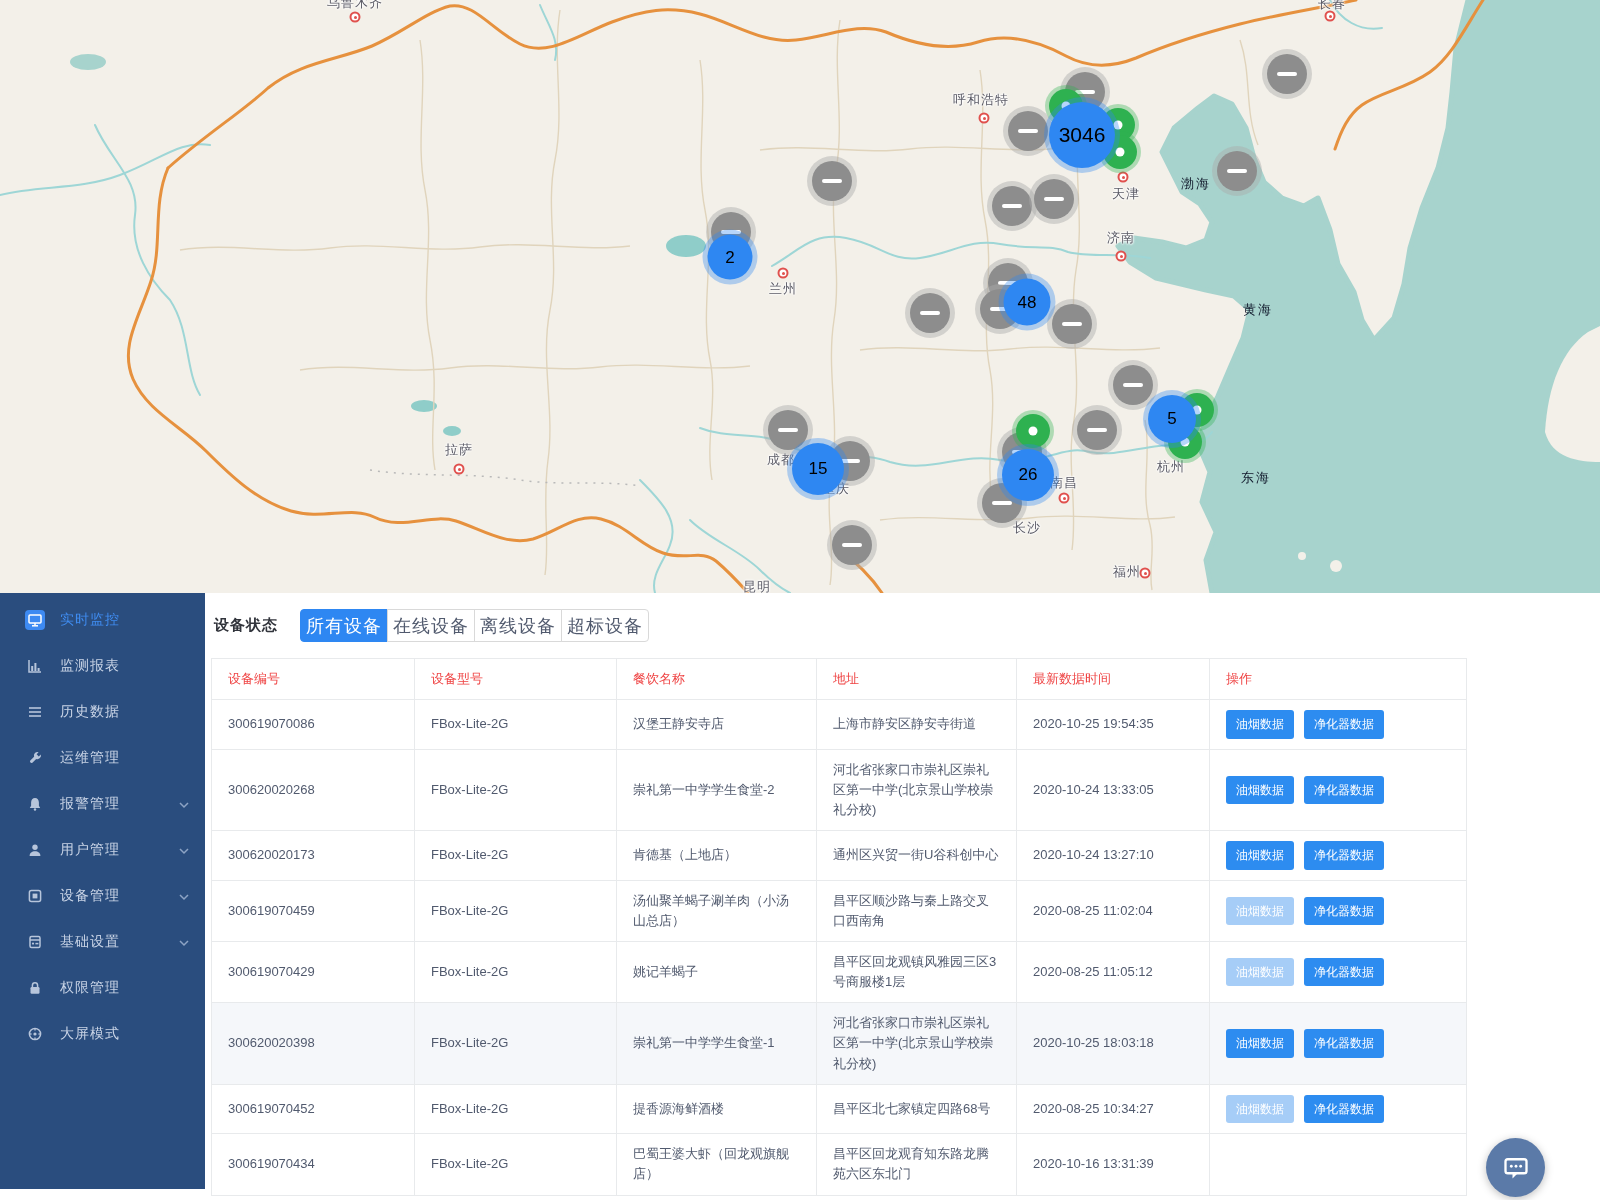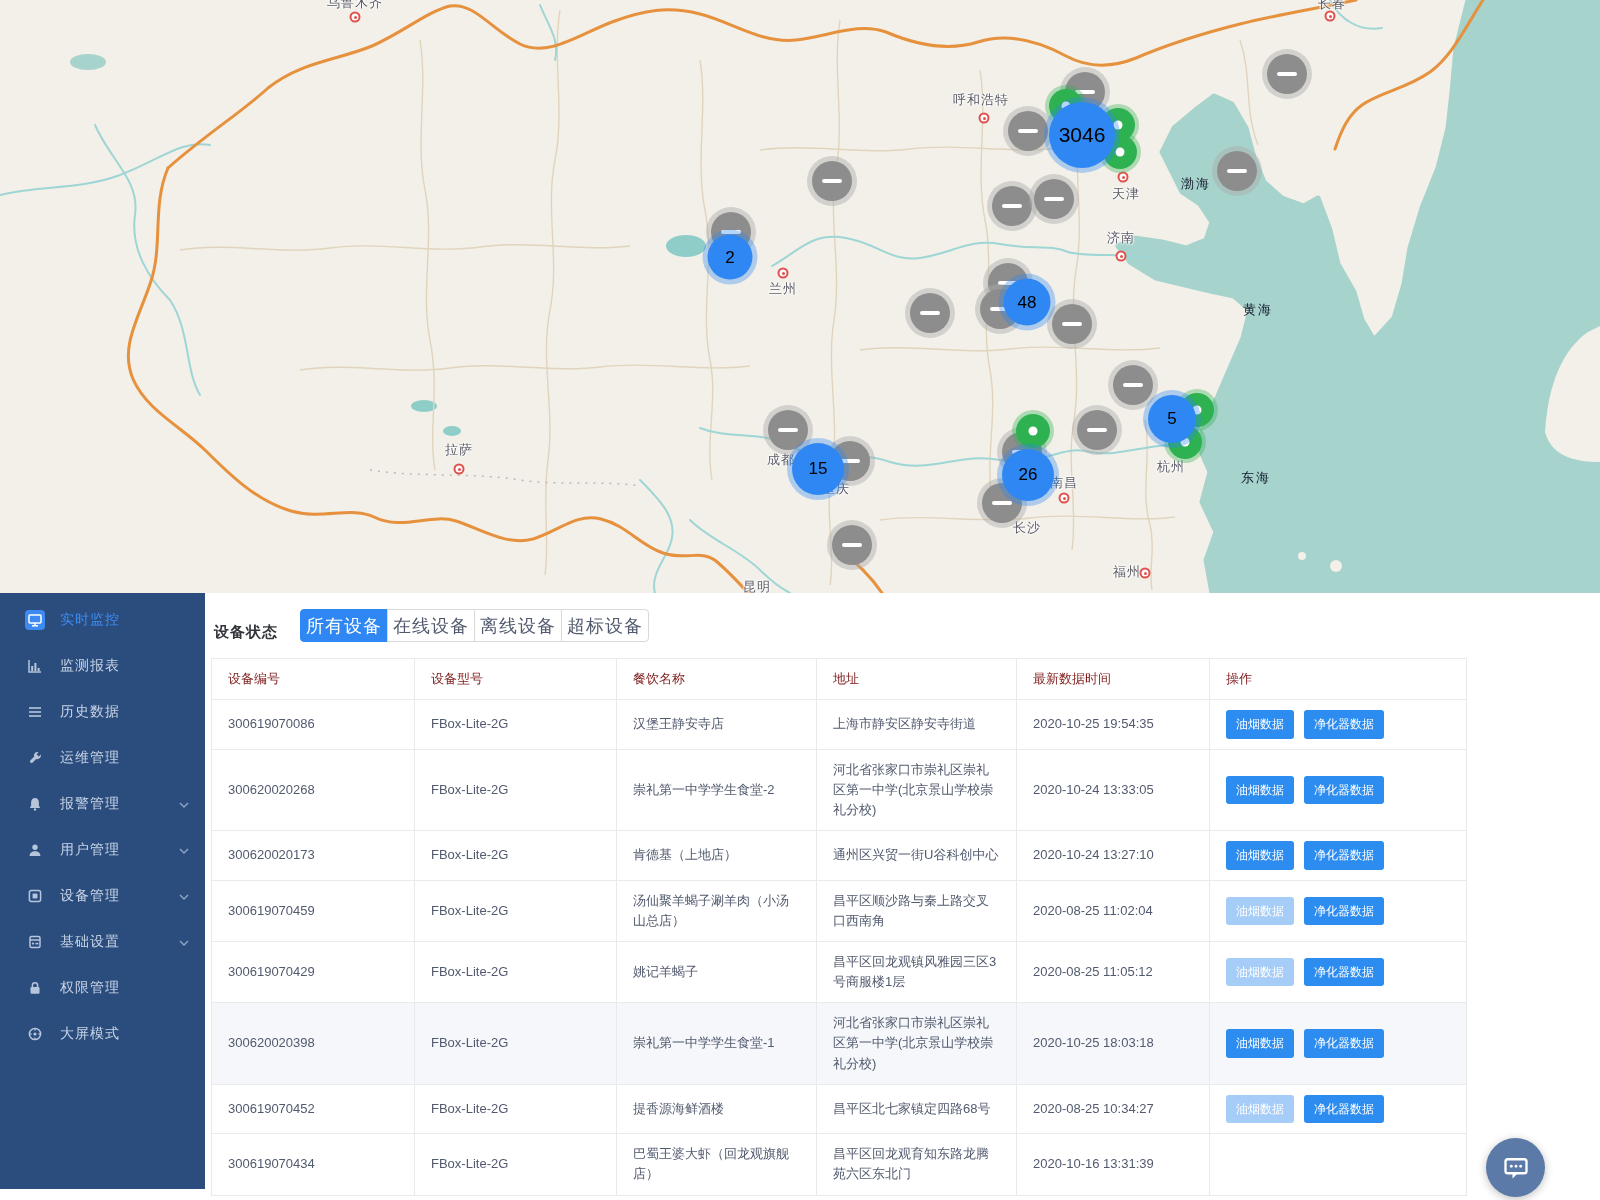--- a/index.html
+++ b/index.html
@@ -27,31 +27,31 @@
   
   #bottom{position:absolute;left:0;top:593px;width:1600px;height:596px;display:flex;background:#fff;}
   #sidebar{width:205px;flex:none;background:#2a4d7e;padding-top:4px;box-sizing:border-box;}
   .side-item{height:46px;display:flex;align-items:center;padding:0 16px 0 25px;color:#c9d4e6;font-size:14px;cursor:pointer;}
   .side-item .ic{width:20px;height:20px;display:flex;align-items:center;justify-content:center;flex:none;}
   .side-item .badge{width:20px;height:20px;border-radius:4px;background:#3d8af2;display:flex;align-items:center;justify-content:center;}
   .side-item .lbl{margin-left:15px;letter-spacing:1px;}
   .side-item.active .lbl{color:#3f8cf0;}
   .side-item .chev{margin-left:auto;opacity:.85;}
   #content{flex:1;background:#fff;padding:14px 18px 0 3px;box-sizing:border-box;position:relative;}
-  .panel-head{display:flex;align-items:flex-end;margin:2px 0 16px 6px;}
+  .panel-head{display:flex;align-items:center;margin:2px 0 16px 6px;}
   .panel-title{font-size:15px;font-weight:bold;color:#32353c;margin-right:22px;letter-spacing:1px;}
   .tabs{display:flex;}
   .tab{height:33px;padding:0 5px;background:#fff;border:1px solid #d9d9d9;margin-left:-1px;font-size:18px;color:#515a6e;
     display:flex;align-items:center;cursor:pointer;letter-spacing:1px;box-sizing:border-box;}
   .tab:first-child{border-radius:4px 0 0 4px;margin-left:0;}
   .tab:last-child{border-radius:0 4px 4px 0;}
   .tab.active{background:#2e87f2;border-color:#2e87f2;color:#fff;}
   table{border-collapse:collapse;width:1255px;margin-left:3px;font-size:13px;table-layout:fixed;}
   th,td{border:1px solid #e8eaec;padding:10px 16px;text-align:left;vertical-align:middle;color:#515a6e;line-height:1.55;}
-  th{color:#7f1d1d;font-weight:normal;font-family:Liberation Serif, serif;}
+  th{color:#ef4444;font-weight:normal;font-family:Liberation Serif, serif;}
   tr.hl td{background:#f5f7fa;}
   .btn{display:inline-block;padding:5px 10px;border-radius:3px;background:#2d8cf0;color:#fff;font-size:12px;margin-right:10px;cursor:pointer;white-space:nowrap;}
   .btn.disabled{background:#a6cdf7;}
   .fab{position:absolute;left:1486px;top:1138px;width:59px;height:59px;border-radius:50%;background:#5b7aa8;
     display:flex;align-items:center;justify-content:center;z-index:10;box-shadow:0 2px 8px rgba(0,0,0,.25);cursor:pointer;}
 </style>
 </head>
 <body>
 
 <div id="map">

